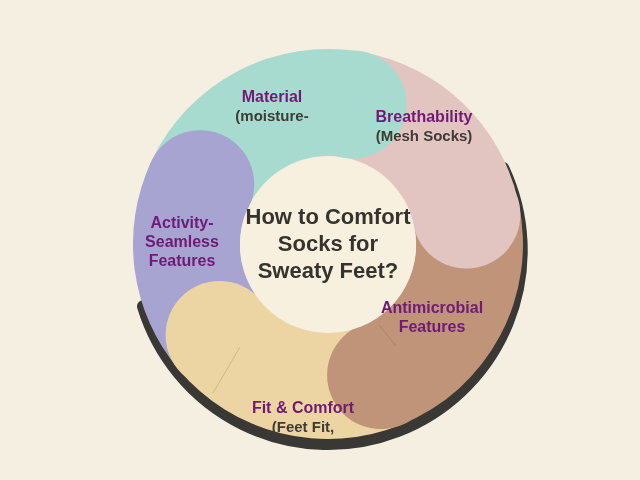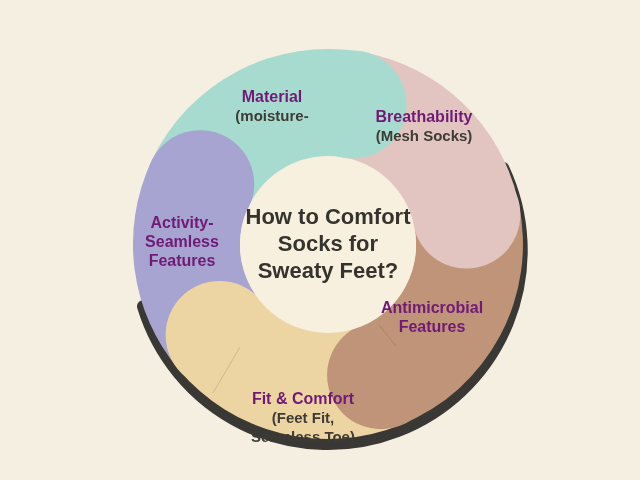--- a/index.html
+++ b/index.html
@@ -78,21 +78,20 @@
   </div>
 
   <div class="label" style="left:432px;top:317px;">
     <span class="t">Antimicrobial</span>
     <span class="t">Features</span>
   </div>
 
   <div class="label" style="left:303px;top:377px;margin-top:40px;">
     <span class="t">Fit &amp; Comfort</span>
     <span class="s">(Feet Fit,</span>
-    <span class="s">Seamless Toe)</span>
   </div>
 
   <div class="label" style="left:182px;top:241px;">
     <span class="t">Activity-</span>
     <span class="t">Seamless</span>
     <span class="t">Features</span>
   </div>
 
   <div class="center-title" style="left:328px;top:243px;">
     <span>How to Comfort</span>

